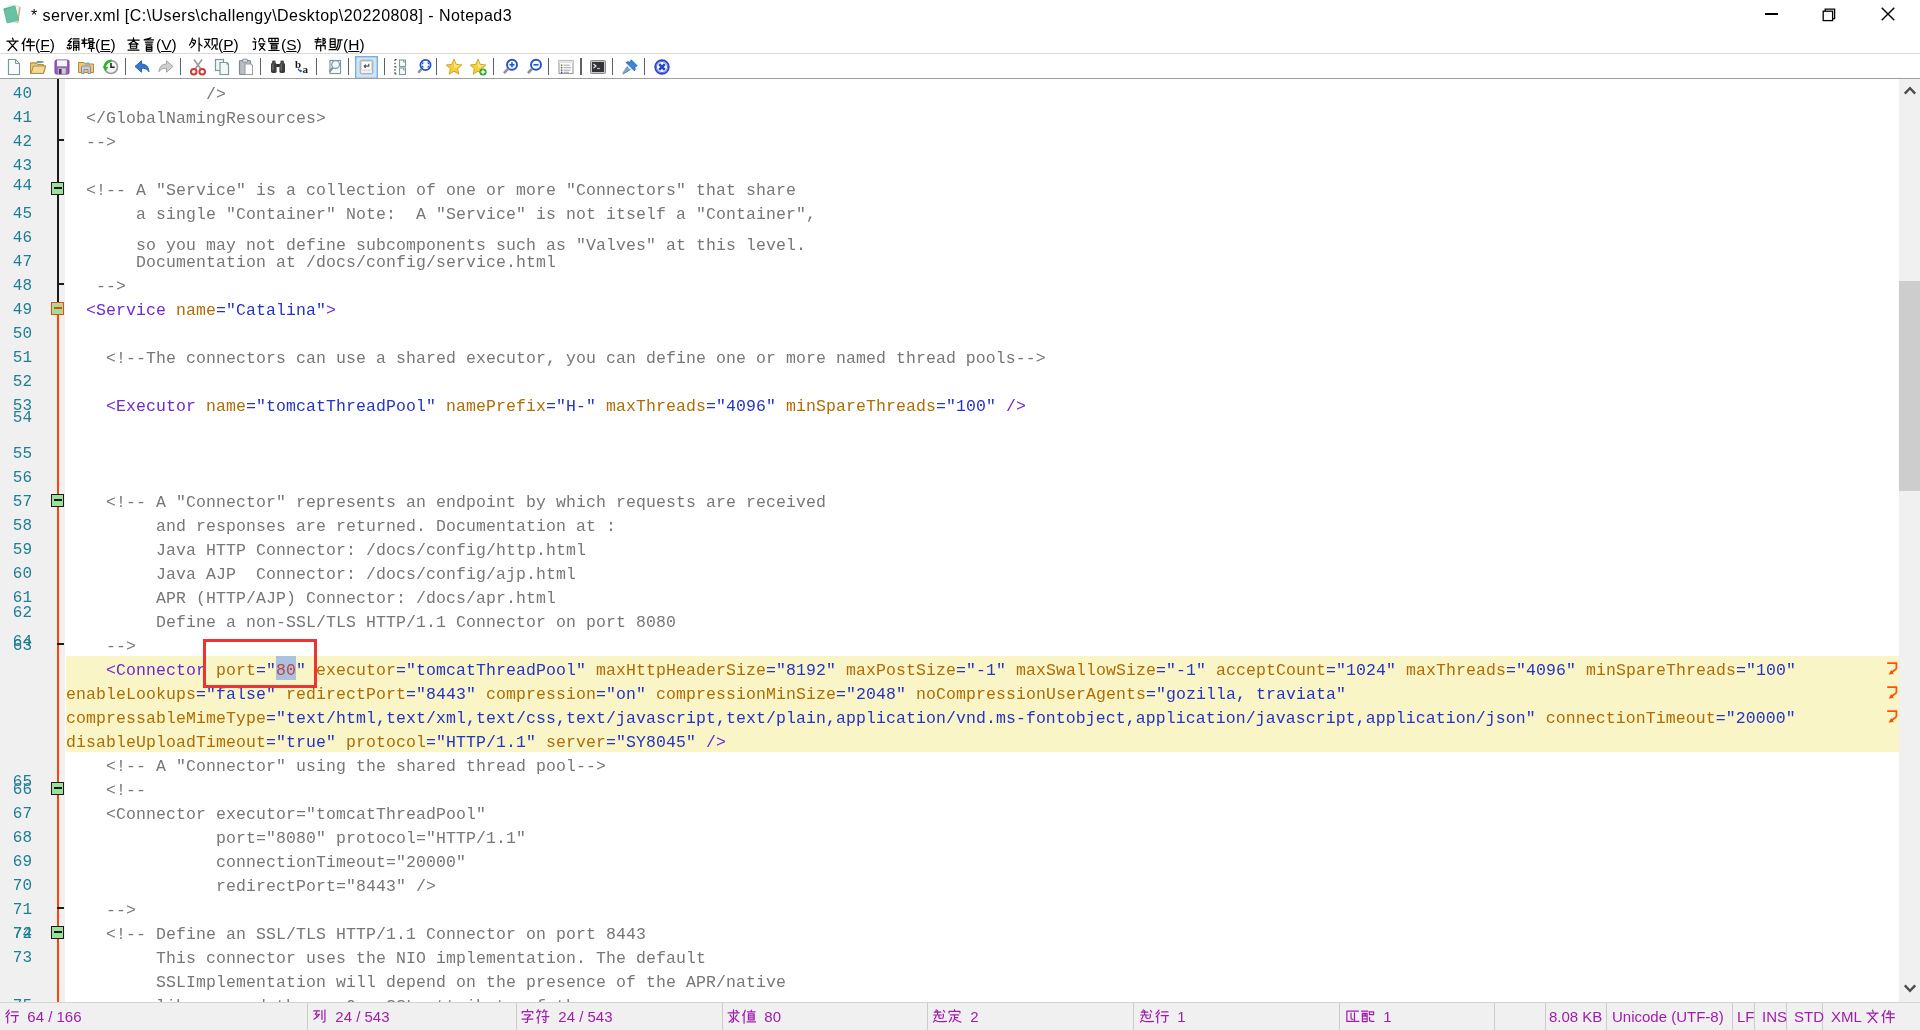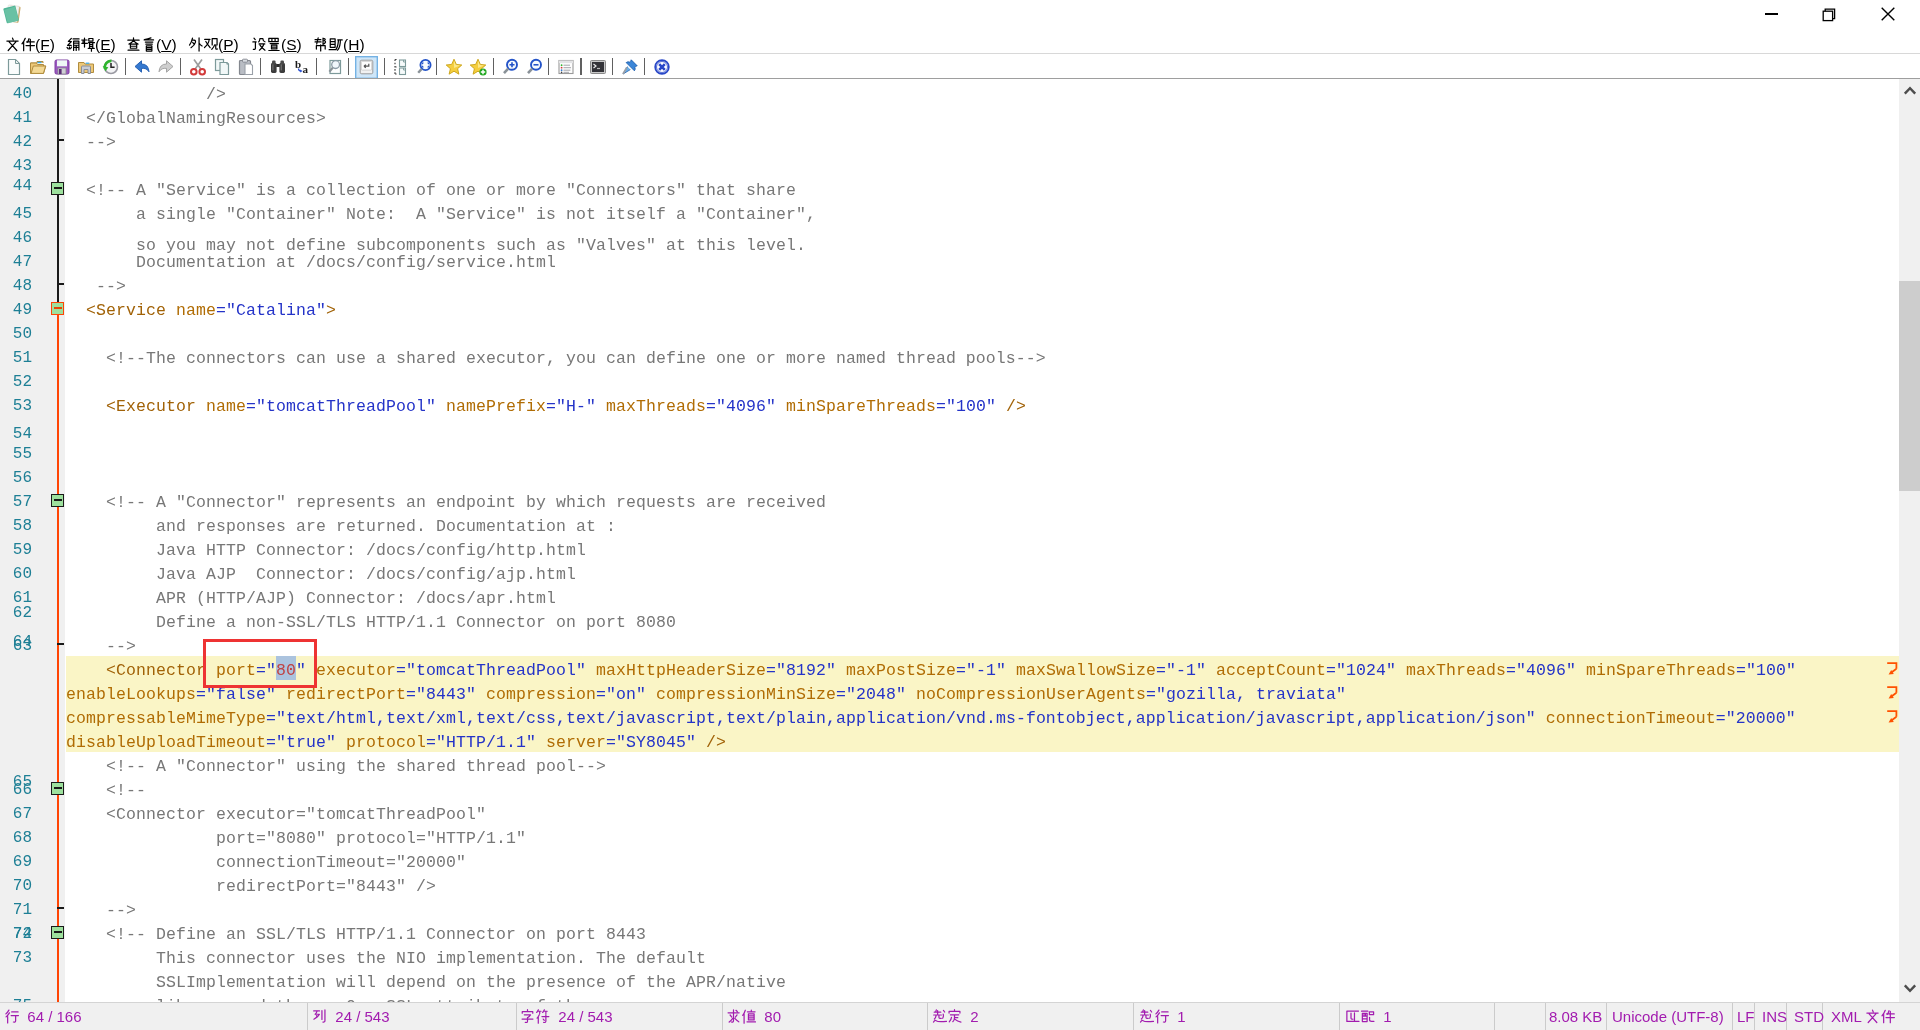--- a/index.html
+++ b/index.html
@@ -1,40 +1,41 @@
 <!DOCTYPE html>
 <html><head><meta charset="utf-8"><style>
 *{margin:0;padding:0;box-sizing:border-box}
 html,body{width:1920px;height:1030px}
 body{font-family:"Liberation Sans",sans-serif;background:#fff;position:relative;overflow:hidden}
 .abs{position:absolute}
 .row{position:absolute;left:66px;height:27px;line-height:29.5px;font-family:"Liberation Mono",monospace;font-size:16.5px;letter-spacing:0.097px;white-space:pre;color:#000}
 .gnum{position:absolute;left:0;width:32px;text-align:right;height:27px;line-height:29.6px;font-family:"Liberation Mono",monospace;font-size:16px;color:#1d7f95}
 .cm{color:#777777}
-.tg{color:#a16207}
+.tg{color:#6d28d9}
 .at{color:#b06c04}
 .vl{color:#2433c8}
 .sel{color:#c04343}
 .sep{position:absolute;width:1.2px;background:#606060;top:58px;height:17px}
 .ssep{position:absolute;width:1px;background:#cbcbcb;top:1003px;height:27px}
 .st{position:absolute;top:1002px;height:41px;line-height:29px;font-size:15px;color:#a21caf;white-space:pre}
 .cjk{display:inline-block}
 </style></head>
 <body>
 <div class="abs" style="left:0;top:0;width:1920px;height:30px;background:#fff">
   <svg class="abs" style="left:2px;top:3px" width="22" height="23" viewBox="0 0 22 23">
     <g transform="rotate(8 11 12)">
         <rect x="6.5" y="3" width="11" height="16" rx="1" fill="#c8a968"></rect>
         <rect x="5" y="2.5" width="11" height="16" rx="1" fill="#f4f4f2" stroke="#d8d8d4" stroke-width="0.5"></rect>
       </g>
     <g transform="rotate(-14 10 12)">
         <rect x="3" y="3.5" width="12.5" height="15.5" rx="1" fill="#4fb596"></rect>
         <path d="M3.6 5.2 L15 4.6 L15.2 18.6 L4 19 Z" fill="#7bc9ad" opacity="0.6"></path>
       </g>
   </svg>
+  <div class="abs" style="left:31px;top:0;height:30px;line-height:31px;font-size:16px;letter-spacing:0.45px;color:#000;white-space:pre">* server.xml [C:\Users\challengy\Desktop\20220808] - Notepad3</div>
   <div class="abs" style="left:1764.5px;top:13.4px;width:13px;height:1.6px;background:#000"></div>
   <svg class="abs" style="left:1820px;top:6px" width="18" height="18" viewBox="0 0 18 18">
       <path d="M5.2 5.2 L5.2 3.2 L14.6 3.2 L14.6 12.6 L12.6 12.6" fill="none" stroke="#000" stroke-width="1.3"></path>
       <rect x="3.2" y="5.2" width="9.4" height="9.4" fill="none" stroke="#000" stroke-width="1.3"></rect>
     </svg>
   <svg class="abs" style="left:1881px;top:7px" width="14" height="14" viewBox="0 0 14 14">
       <path d="M0.7 0.7 L13.3 13.3 M13.3 0.7 L0.7 13.3" stroke="#000" stroke-width="1.4"></path>
     </svg>
 </div>
 <div class="abs" style="left:5px;top:31.5px;height:24px;line-height:25px;font-size:15.5px;color:#000"><svg class="cjk" style="vertical-align:-2px;" width="15" height="15" viewBox="0 0 16 16">
@@ -249,21 +250,21 @@
 <div class="gnum" style="top:272px">48</div>
 <div class="row" style="top:272px"><span class="cm">   --&gt;</span></div>
 <div class="gnum" style="top:296px">49</div>
 <div class="row" style="top:296px">  <span class="tg">&lt;Service</span> <span class="at">name</span><span class="vl">="Catalina"</span><span class="tg">&gt;</span></div>
 <div class="gnum" style="top:320px">50</div>
 <div class="gnum" style="top:344px">51</div>
 <div class="row" style="top:344px"><span class="cm">    &lt;!--The connectors can use a shared executor, you can define one or more named thread pools--&gt;</span></div>
 <div class="gnum" style="top:368px">52</div>
 <div class="gnum" style="top:392px">53</div>
 <div class="row" style="top:392px">    <span class="tg">&lt;Executor</span> <span class="at">name</span><span class="vl">="tomcatThreadPool"</span> <span class="at">namePrefix</span><span class="vl">="H-"</span> <span class="at">maxThreads</span><span class="vl">="4096"</span> <span class="at">minSpareThreads</span><span class="vl">="100"</span> <span class="tg">/&gt;</span></div>
-<div class="gnum" style="top:420px">54</div>
+<div class="gnum" style="top:404px">54</div>
 <div class="gnum" style="top:440px">55</div>
 <div class="gnum" style="top:464px">56</div>
 <div class="gnum" style="top:488px">57</div>
 <div class="row" style="top:488px"><span class="cm">    &lt;!-- A "Connector" represents an endpoint by which requests are received</span></div>
 <div class="gnum" style="top:512px">58</div>
 <div class="row" style="top:512px"><span class="cm">         and responses are returned. Documentation at :</span></div>
 <div class="gnum" style="top:536px">59</div>
 <div class="row" style="top:536px"><span class="cm">         Java HTTP Connector: /docs/config/http.html</span></div>
 <div class="gnum" style="top:560px">60</div>
 <div class="row" style="top:560px"><span class="cm">         Java AJP  Connector: /docs/config/ajp.html</span></div>

